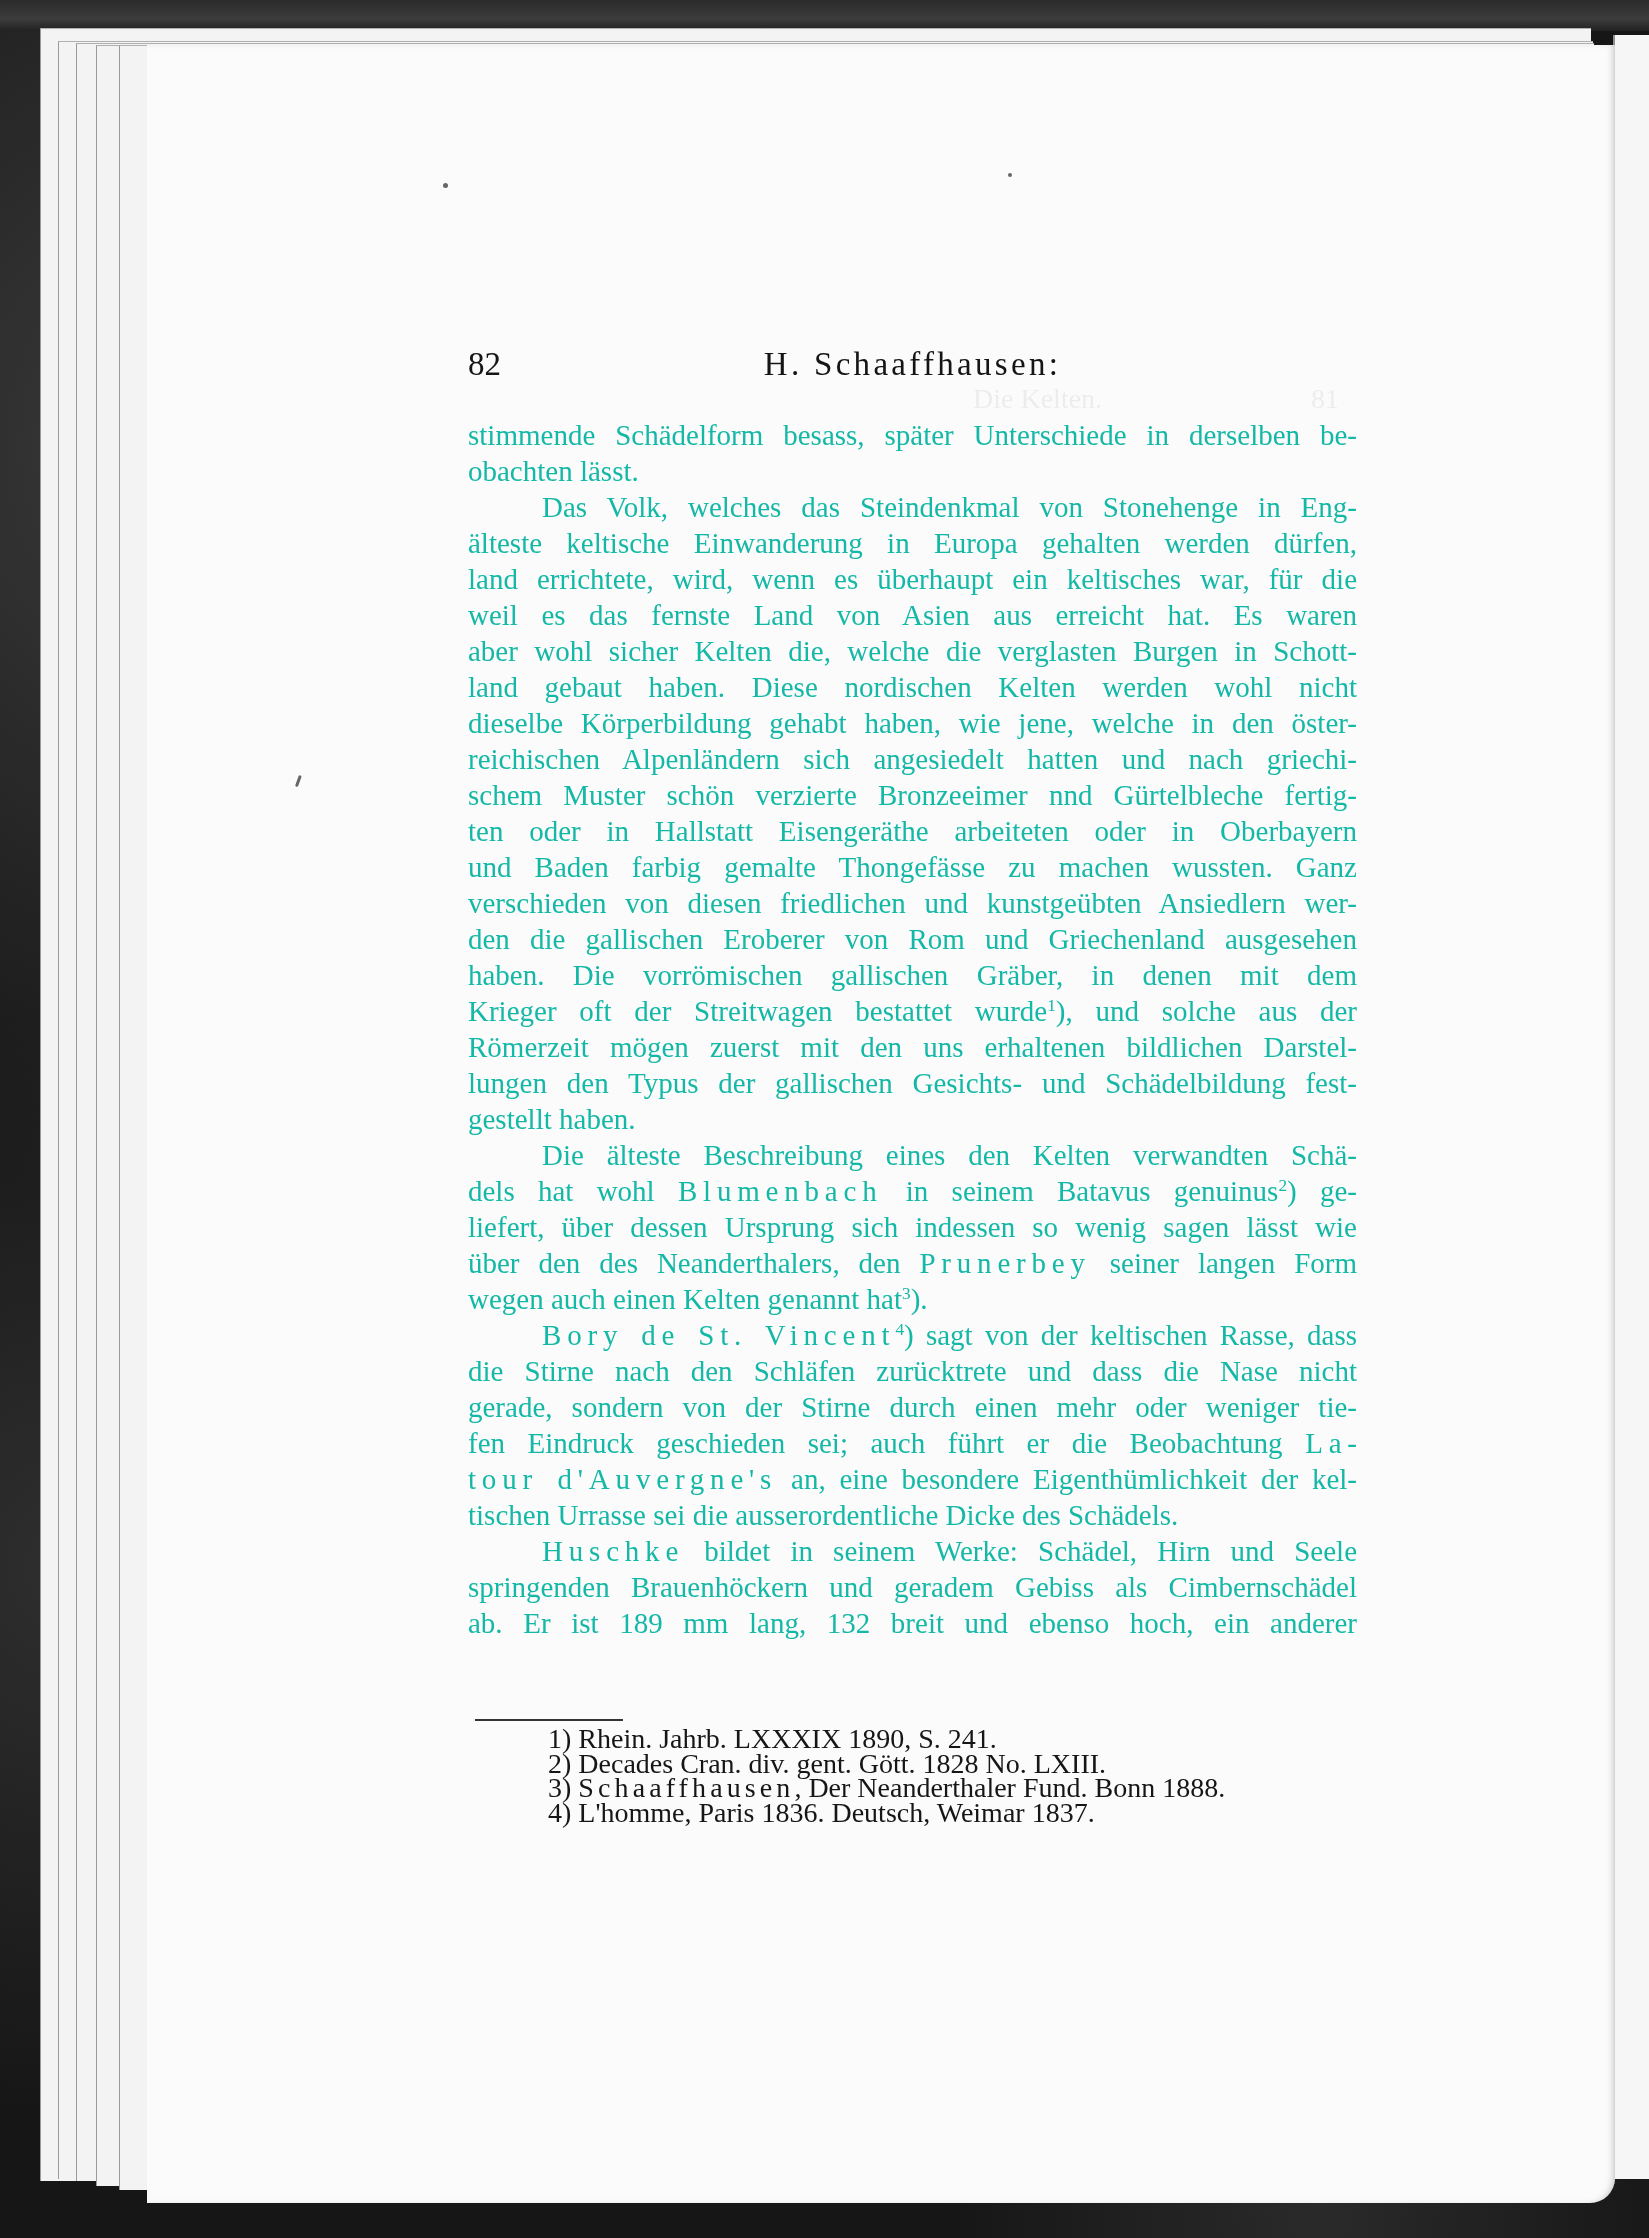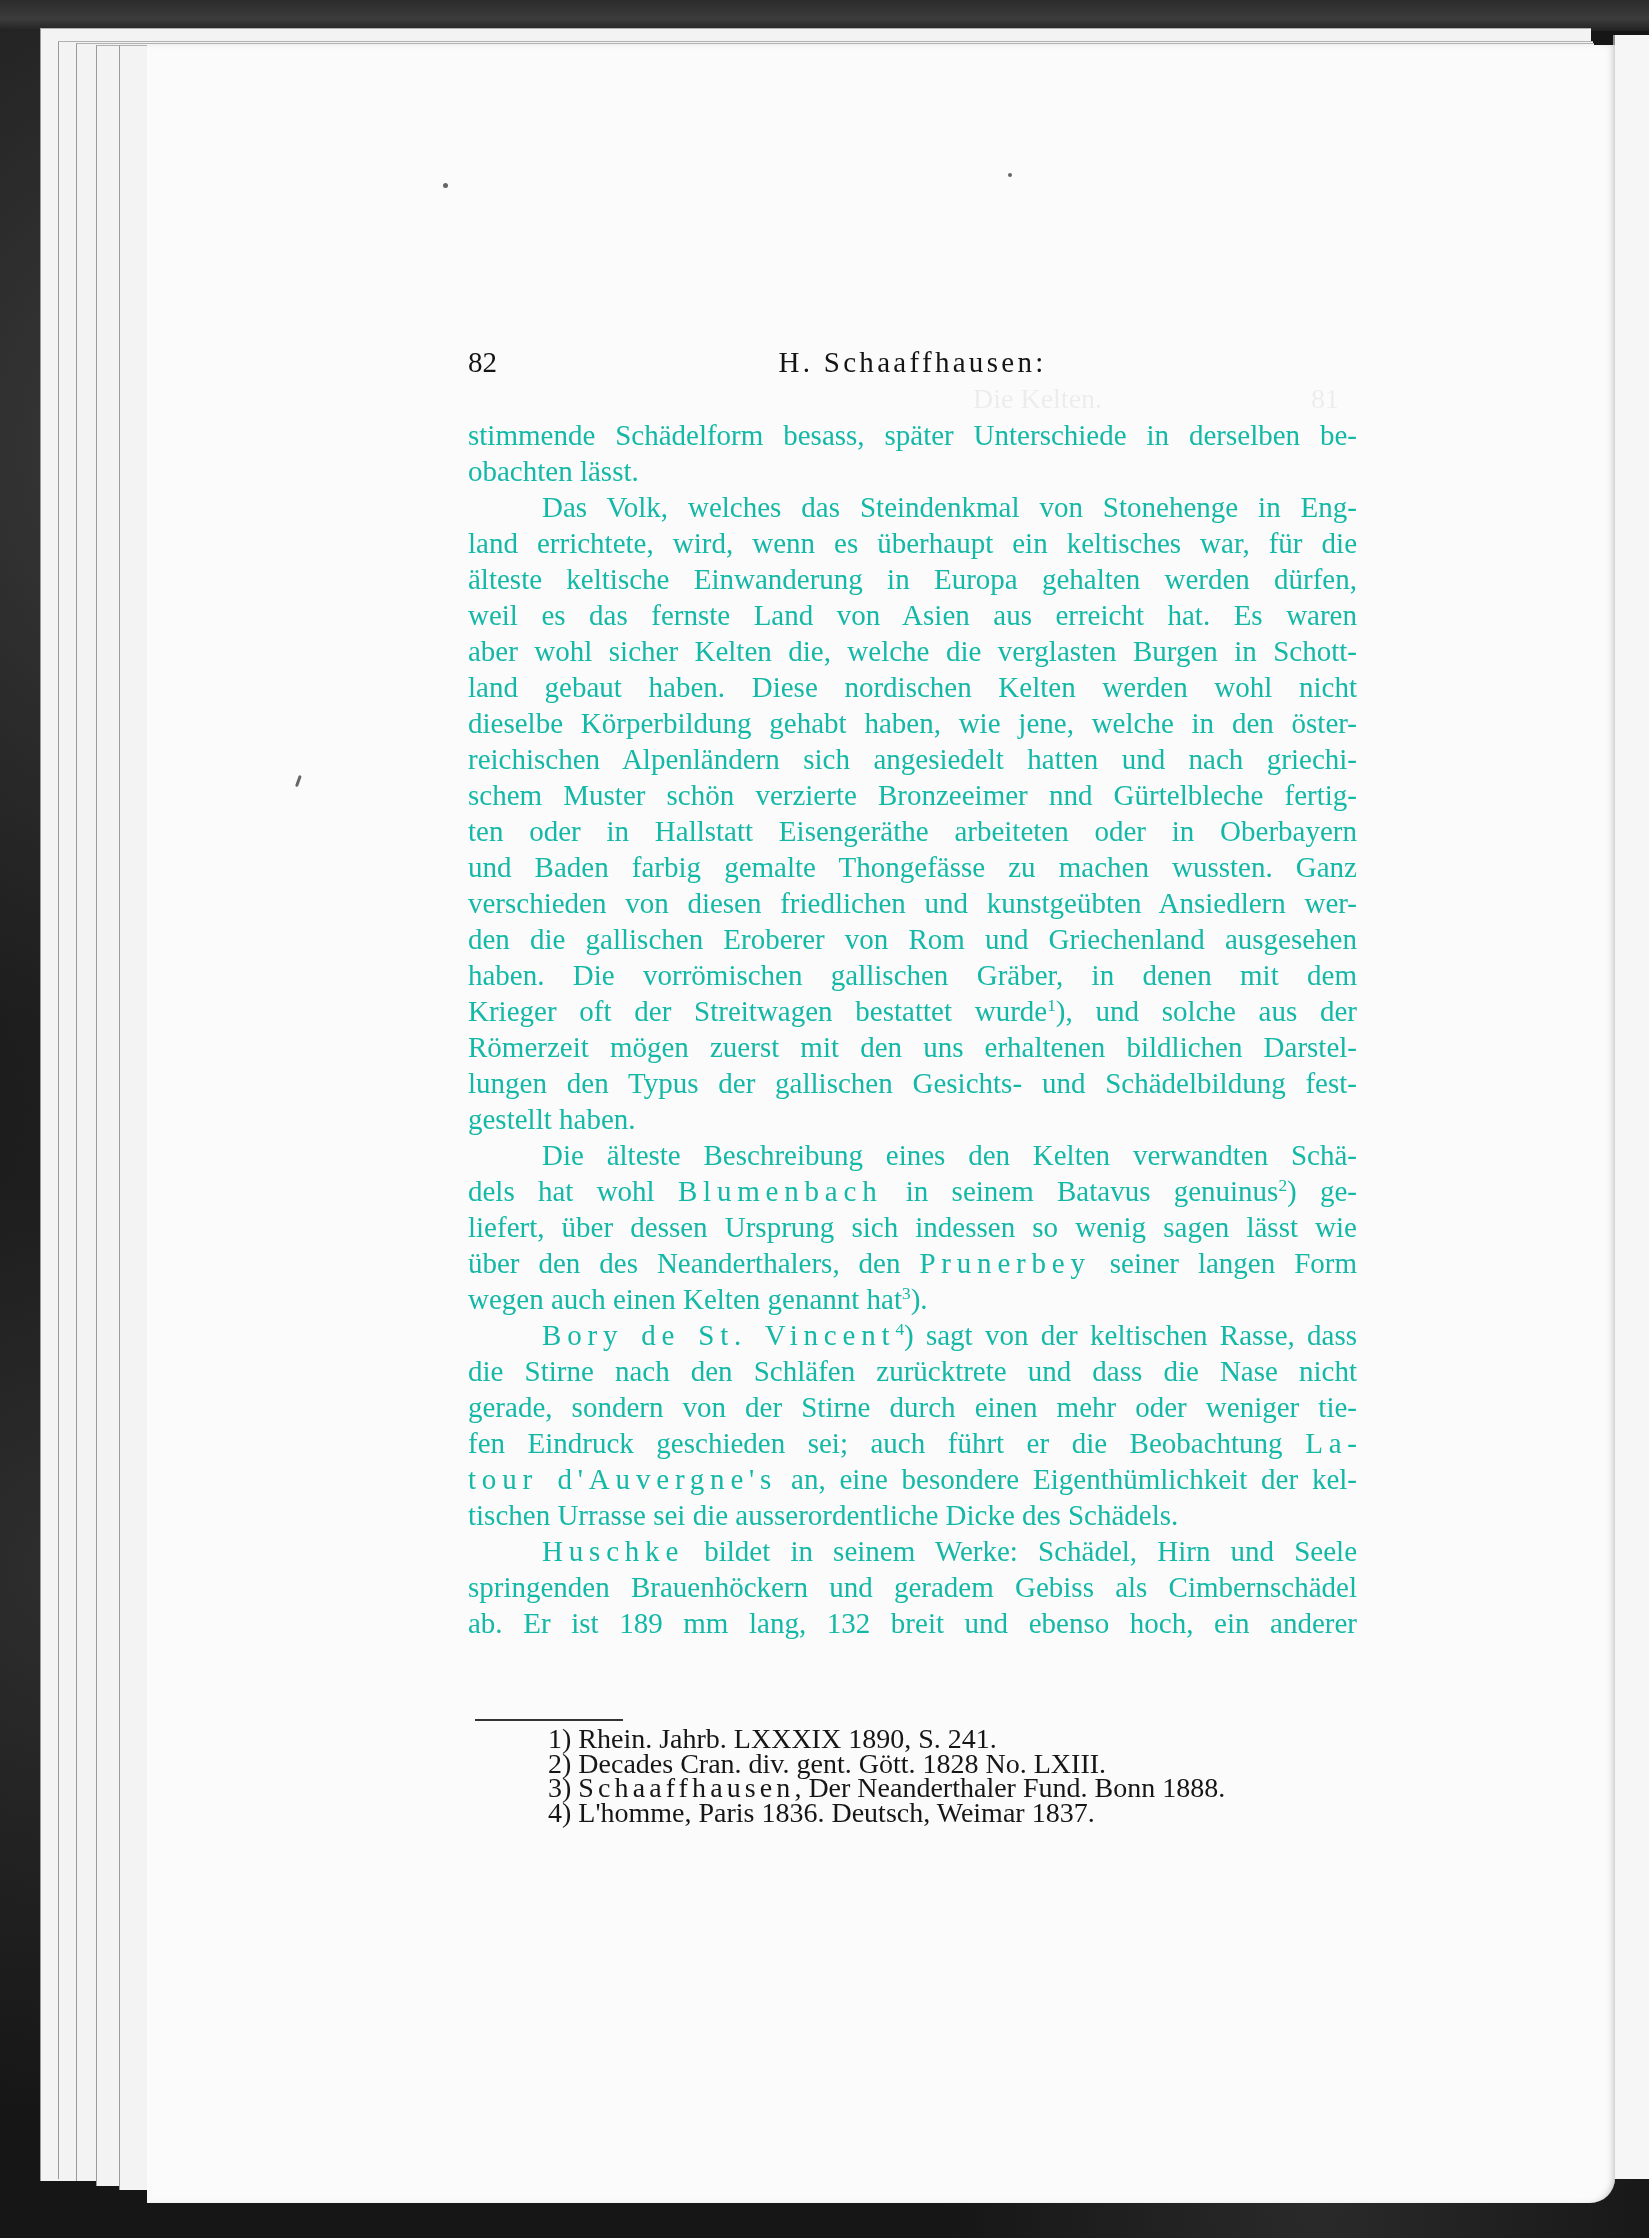--- a/index.html
+++ b/index.html
@@ -33,21 +33,21 @@
     border-bottom-right-radius: 25px;
     box-shadow: inset -5px 0 8.2px -5px #aaa;
   }
   .next-page {
     position: absolute; left: 1613px; top: 35px; width: 36px; height: 2144px;
     background: #f6f6f6;
     border-left: 2.5px solid #8e8e8e;
   }
   .header {
     position: absolute; top: 346px; left: 468px; width: 889px; height: 36px;
-    font-size: 29px; color: #151515;
+    font-size: 33px; color: #151515;
   }
   .page-number { position: absolute; left: 0; top: 0; }
   .running-head {
     position: absolute; left: 0; right: 0; top: 0; text-align: center;
     letter-spacing: 3.3px;
   }
   .body-text {
     position: absolute; left: 468px; top: 417px; width: 889px;
     font-size: 29px; line-height: 36px; color: #14b8a6;
     text-align: justify;
@@ -99,22 +99,22 @@
 
 <div class="header">
   <span class="page-number">82</span>
   <span class="running-head">H. Schaaffhausen:</span>
 </div>
 
 <div class="body-text" id="body-text">
     <span class="line">stimmende Schädelform besass, später Unterschiede in derselben be-</span>
     <span class="line last">obachten lässt.</span>
     <span class="line indent">Das Volk, welches das Steindenkmal von Stonehenge in Eng-</span>
+    <span class="line">älteste keltische Einwanderung in Europa gehalten werden dürfen,</span>
     <span class="line">land errichtete, wird, wenn es überhaupt ein keltisches war, für die</span>
-    <span class="line">älteste keltische Einwanderung in Europa gehalten werden dürfen,</span>
     <span class="line">weil es das fernste Land von Asien aus erreicht hat. Es waren</span>
     <span class="line">aber wohl sicher Kelten die, welche die verglasten Burgen in Schott-</span>
     <span class="line">land gebaut haben. Diese nordischen Kelten werden wohl nicht</span>
     <span class="line">dieselbe Körperbildung gehabt haben, wie jene, welche in den öster-</span>
     <span class="line">reichischen Alpenländern sich angesiedelt hatten und nach griechi-</span>
     <span class="line">schem Muster schön verzierte Bronzeeimer nnd Gürtelbleche fertig-</span>
     <span class="line">ten oder in Hallstatt Eisengeräthe arbeiteten oder in Oberbayern</span>
     <span class="line">und Baden farbig gemalte Thongefässe zu machen wussten. Ganz</span>
     <span class="line">verschieden von diesen friedlichen und kunstgeübten Ansiedlern wer-</span>
     <span class="line">den die gallischen Eroberer von Rom und Griechenland ausgesehen</span>

